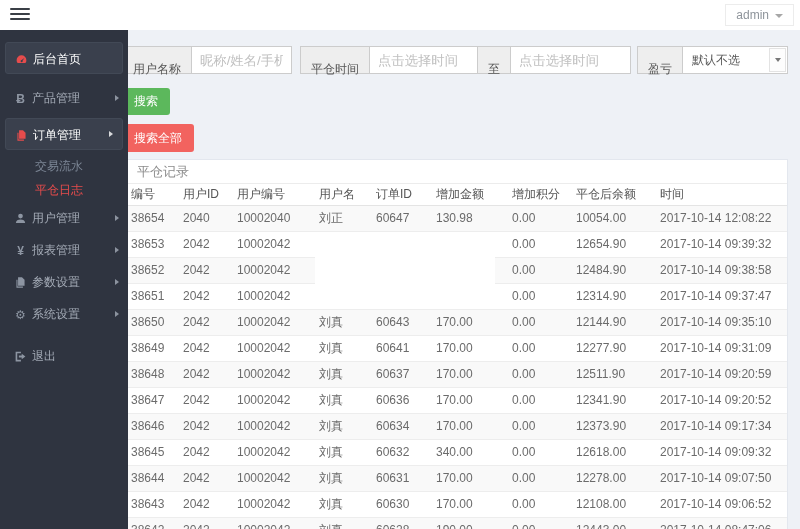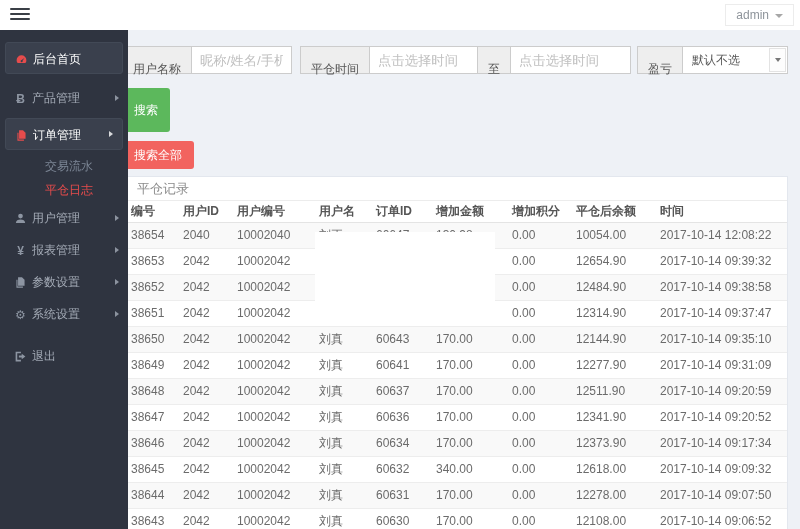--- a/index.html
+++ b/index.html
@@ -17,47 +17,47 @@
   .sidebar { position:absolute; top:30px; left:0; bottom:0; width:128px; background:#2f3440; z-index:2; }
   .side-item { position:relative; height:32px; line-height:32px; padding-left:12px; color:#a4abb6; cursor:pointer; white-space:nowrap; }
   .side-item.boxed { margin:4px 5px; background:#3a404d; border:1px solid #424956; border-radius:3px; padding-left:7px; }
   .side-item.first-boxed { margin-top:12px; margin-bottom:8px; }
   .side-item.hl { color:#ffffff; }
   .side-item .icon { display:inline-block; width:17px; color:#8d95a2; text-align:center; vertical-align:middle; margin-right:3px; }
   .side-item.icon-red .icon { color:#e64c4c; }
   .side-item .icon svg { vertical-align:-2px; }
   .glyph { font-size:12px; font-weight:bold; }
   .chev { position:absolute; right:9px; top:50%; margin-top:-3.5px; width:0; height:0; border-left:4px solid currentColor; border-top:3.5px solid transparent; border-bottom:3.5px solid transparent; opacity:.8; }
-  .sub-item { height:24px; line-height:24px; padding-left:45px; color:#7c8695; cursor:pointer; }
+  .sub-item { height:24px; line-height:24px; padding-left:35px; color:#7c8695; cursor:pointer; }
   .sub-item.active { color:#e64c4c; }
   .side-item.logout { margin-top:10px; }
 
   
   .main { position:absolute; left:110px; top:30px; right:0; bottom:0; background:#eef1f6; padding:16px 12px 12px; overflow:hidden; }
 
   .filters { display:flex; align-items:stretch; height:28px; }
   .igroup { display:flex; height:28px; }
   .igroup + .igroup { margin-left:8px; }
   .igroup.right { margin-left:auto; }
   .addon { background:#eeeeee; border:1px solid #cccccc; padding:9px 10px; line-height:26px; color:#555; white-space:nowrap; }
   .igroup input { border:1px solid #ccc; border-left:0; padding:0 8px; color:#555; outline:none; background:#fff; height:28px; }
   .igroup input::placeholder { color:#c0c0c0; }
   .addon.mid { border-left:0; }
   .sel { position:relative; width:105px; border:1px solid #ccc; border-left:0; background:#fff; line-height:26px; padding:0 16px 0 9px; color:#555; cursor:pointer; }
   .sel .arrowbox { position:absolute; right:1px; top:1px; bottom:1px; width:17px; background:#fdfdfd; border:1px solid #e3e3e3; display:flex; align-items:center; justify-content:center; }
   .sel .arrowbox i { width:0; height:0; border-left:3.5px solid transparent; border-right:3.5px solid transparent; border-top:4px solid #777; }
 
-  .btn { display:block; border:none; border-radius:3px; color:#fff; height:44px; line-height:27px; padding:0 12px; font-size:12px; cursor:pointer; }
+  .btn { display:block; border:none; border-radius:3px; color:#fff; height:27px; line-height:27px; padding:0 12px; font-size:12px; cursor:pointer; }
   .btn-green { background:#5cb85c; margin-top:14px; }
   .btn-red { background:#f2635f; margin-top:9px; height:28px; line-height:28px; }
 
   .panel { margin-top:7px; background:#fff; border:1px solid #e3e7ee; }
   .panel-title { padding:4px 14px; line-height:15px; font-size:13px; color:#8b8b8b; border-bottom:1px solid #ececec; }
   table { width:100%; border-collapse:collapse; table-layout:fixed; color:#6b6b6b; font-size:12px; }
-  th { text-align:left; font-weight:bold; color:#555; padding:3px 8px; line-height:15px; border-bottom:1px solid #e4e4e4; white-space:nowrap; overflow:hidden; }
+  th { text-align:left; font-weight:normal; color:#555; padding:3px 8px; line-height:15px; border-bottom:1px solid #e4e4e4; white-space:nowrap; overflow:hidden; }
   td { text-align:left; padding:5px 8px; line-height:15px; white-space:nowrap; overflow:hidden; }
   tbody tr { border-top:1px solid #ededed; }
   tbody tr:first-child { border-top:none; }
   tbody tr:nth-child(odd) { background:#f9f9f9; }
 
   .white-overlay { position:absolute; left:315px; top:232px; width:180px; height:74px; background:#ffffff; z-index:4; }
 </style>
 </head>
 <body>
 

